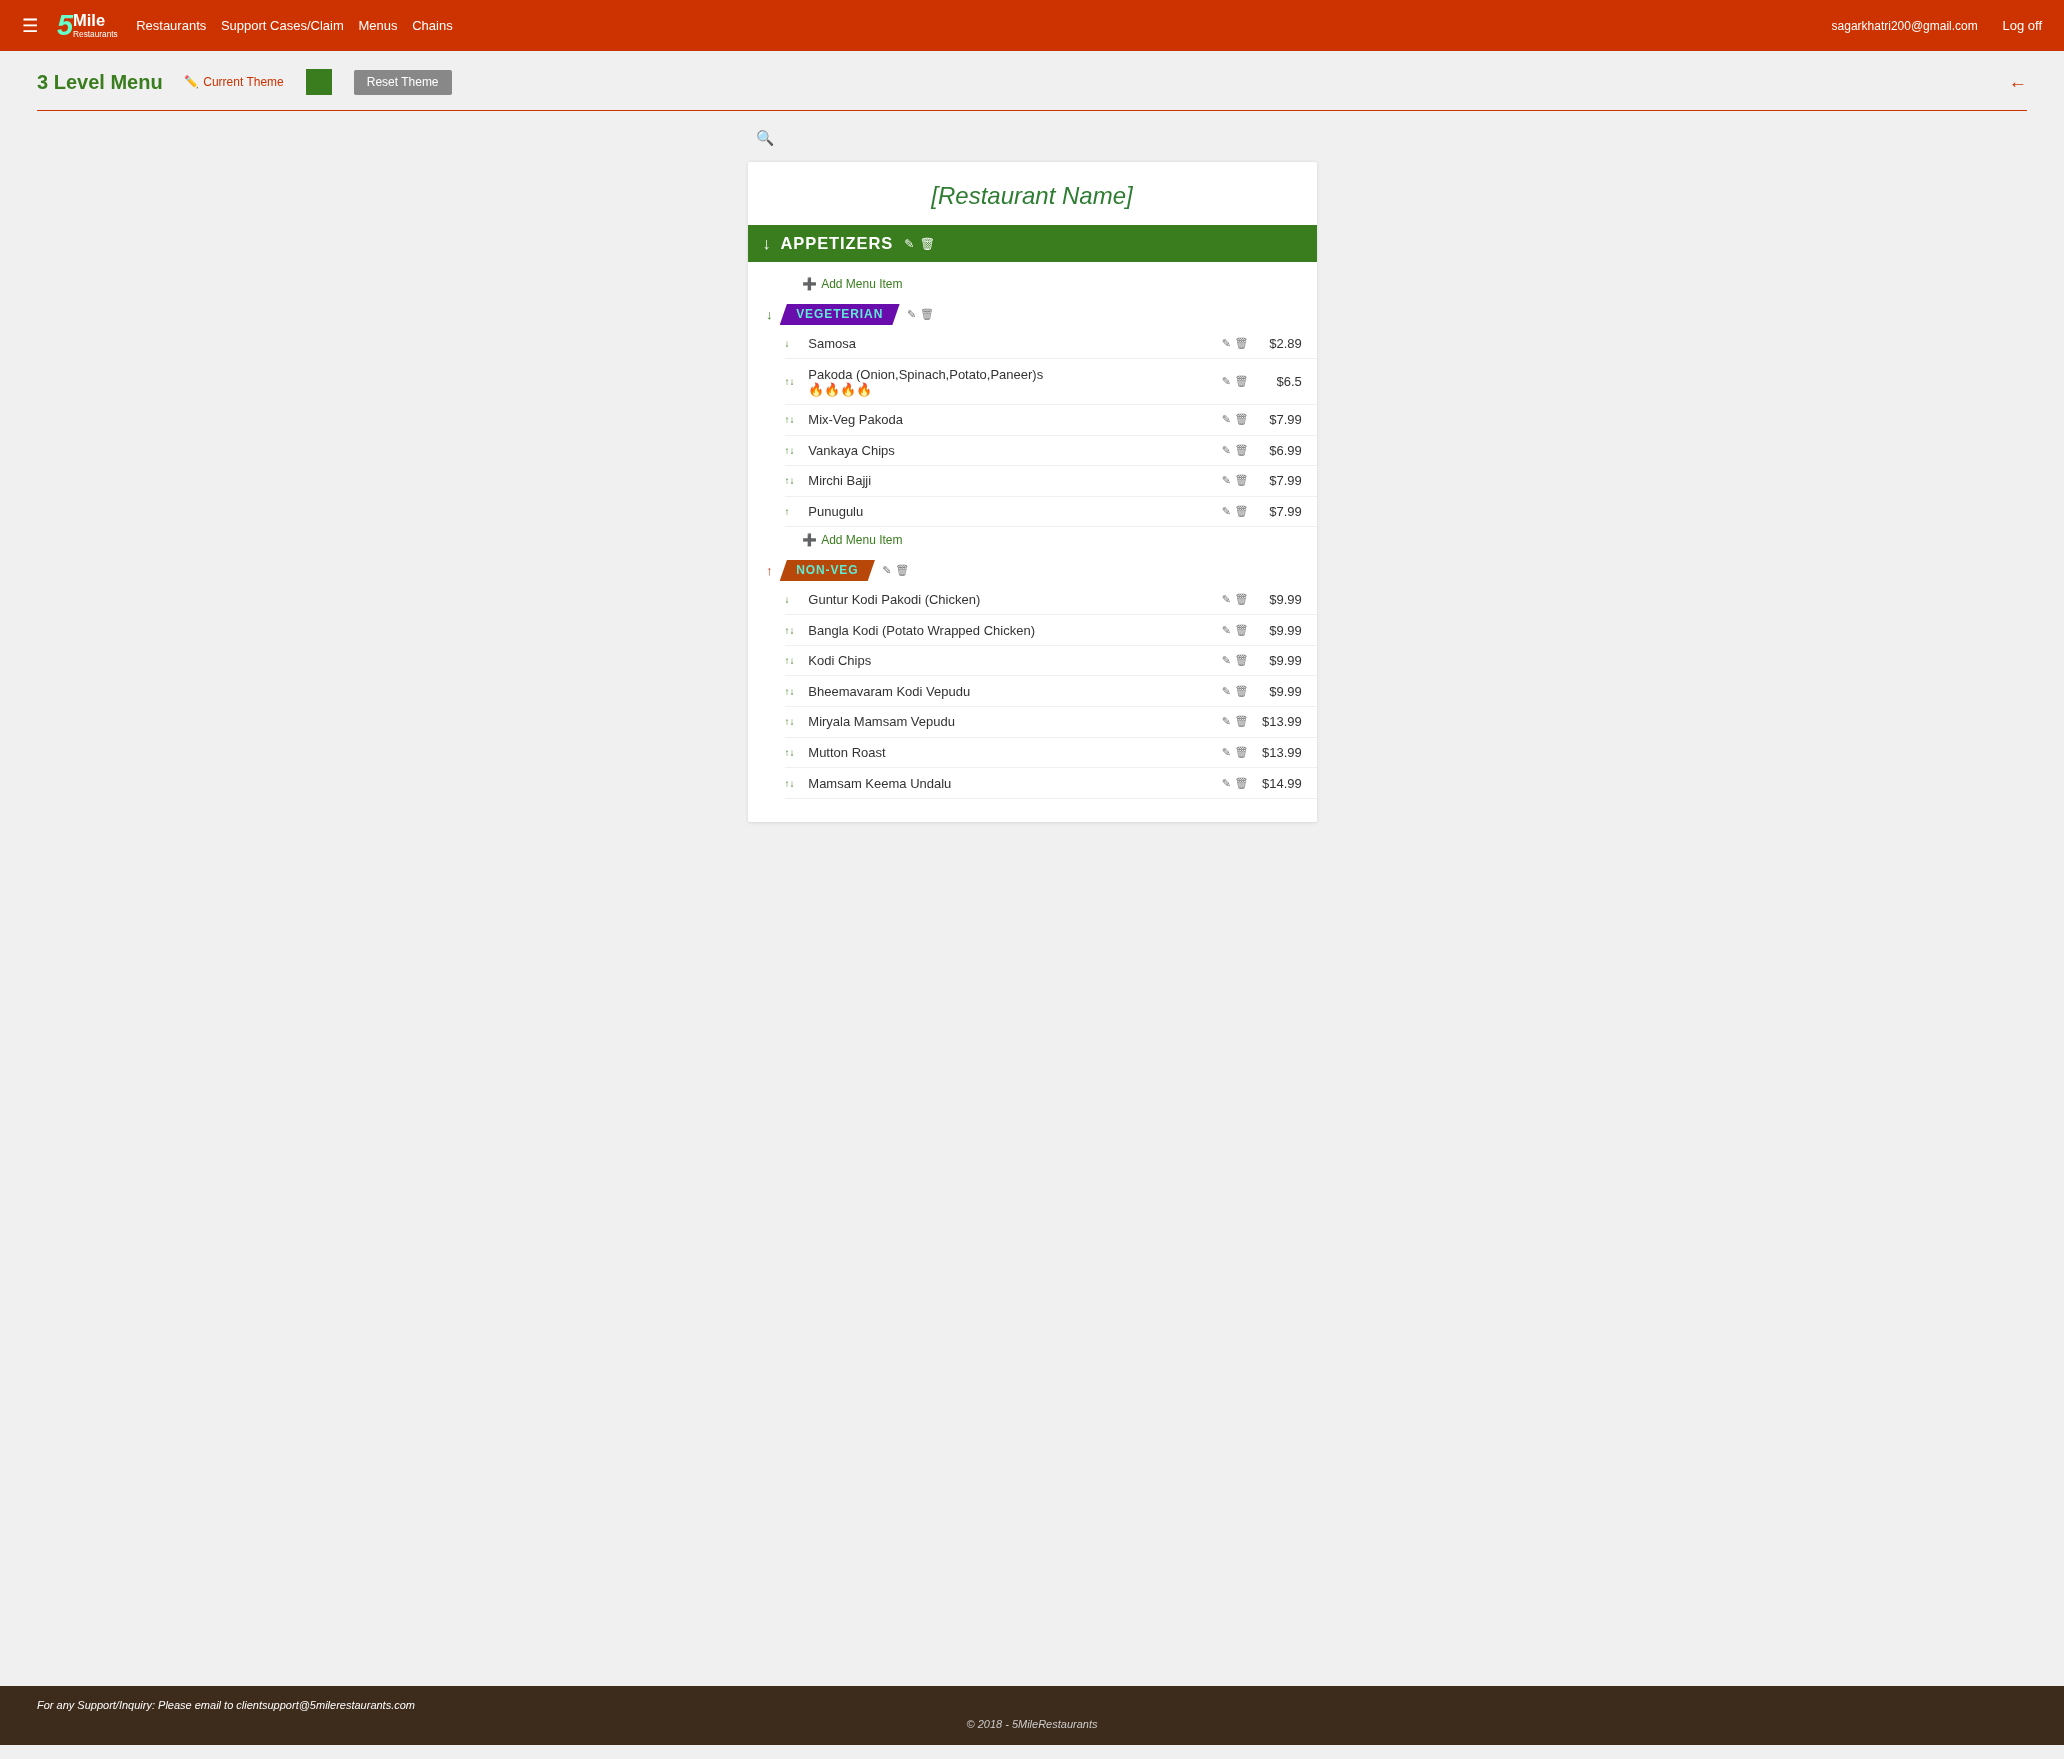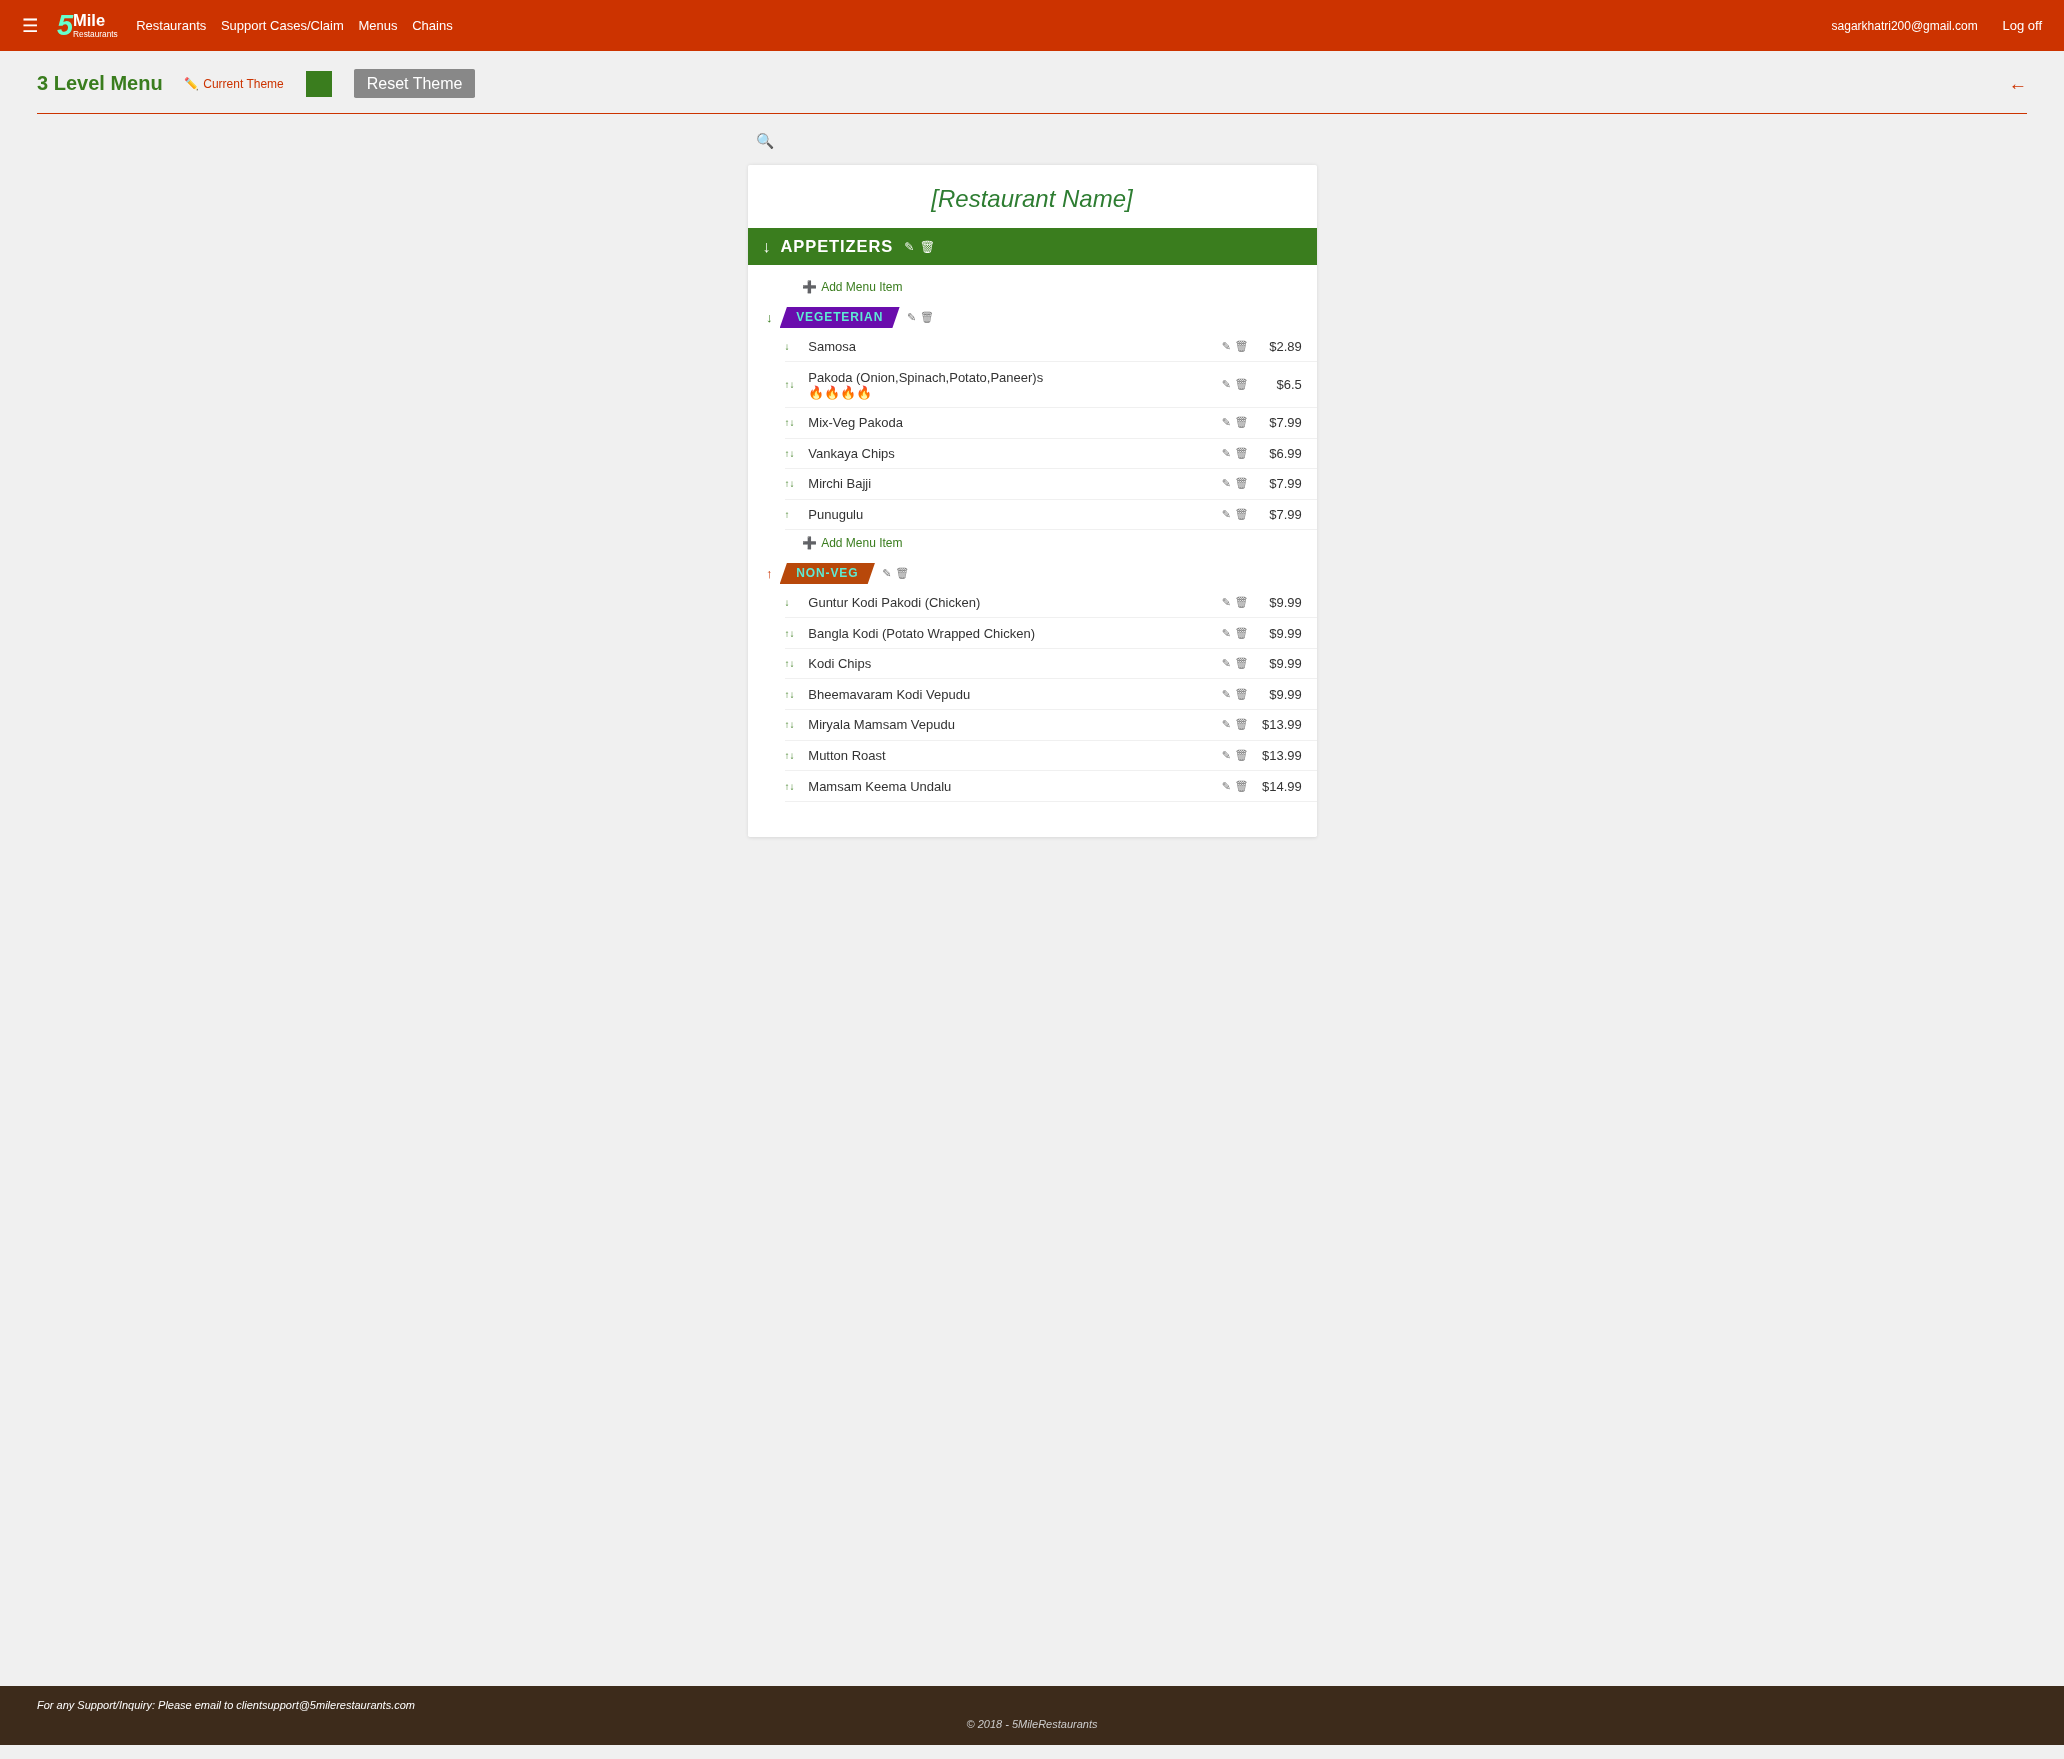--- a/index.html
+++ b/index.html
@@ -46,21 +46,21 @@
     .theme-color-swatch {
       width: 26px; height: 26px;
       background: #3a7d1e;
       border: none; cursor: pointer;
     }
     .reset-theme-btn {
       background: #888;
       color: white;
       border: none;
       padding: 5.5px 13px;
-      font-size: 16px;
+      font-size: 12px;
       cursor: pointer;
       border-radius: 1.8px;
     }
     .back-btn { margin-left: auto; color: #cc3300; font-size: 18.4px; cursor: pointer; background: none; border: none; }
 
     
     .divider { border: none; border-top: 1.8px solid #cc3300; margin-bottom: 18.4px; }
 
     
     .search-area { margin-bottom: 14.7px; max-width: 551px; margin-left: auto; margin-right: auto; }
@@ -73,21 +73,21 @@
       border-radius: 1.8px;
       outline: none;
     }
 
     
     .menu-card {
       background: white;
       max-width: 569px;
       margin: 4px auto;
       border-radius: 1.8px;
-      padding-bottom: 35px;
+      padding-bottom: 23px;
       box-shadow: 0 0.9px 3.7px rgba(0,0,0,0.1);
     }
     .restaurant-name {
       text-align: center;
       font-size: 24px;
       font-style: italic;
       color: #2e7d32;
       padding: 20px 0 14.7px;
     }
 

